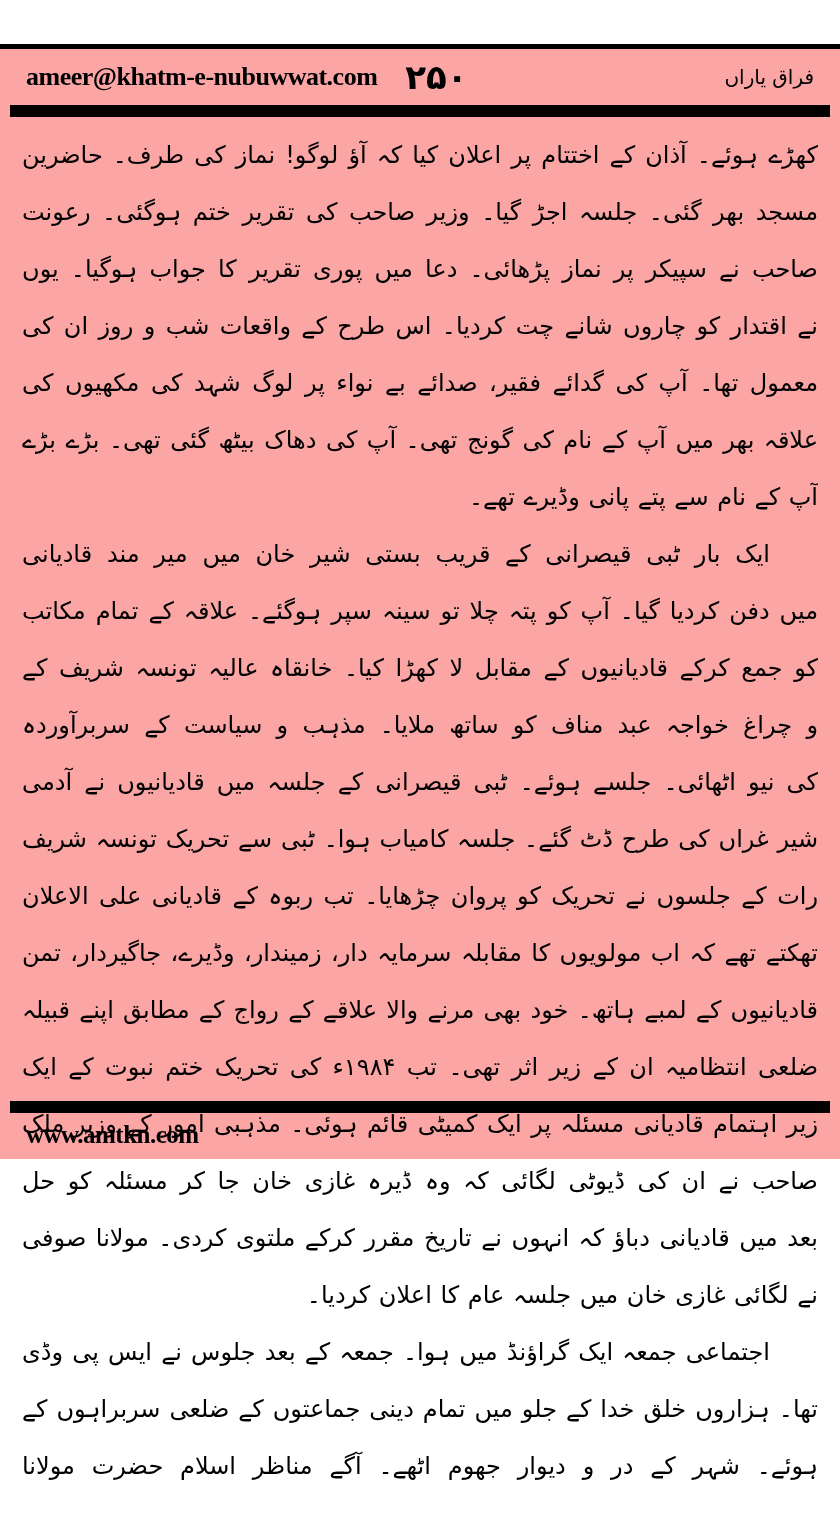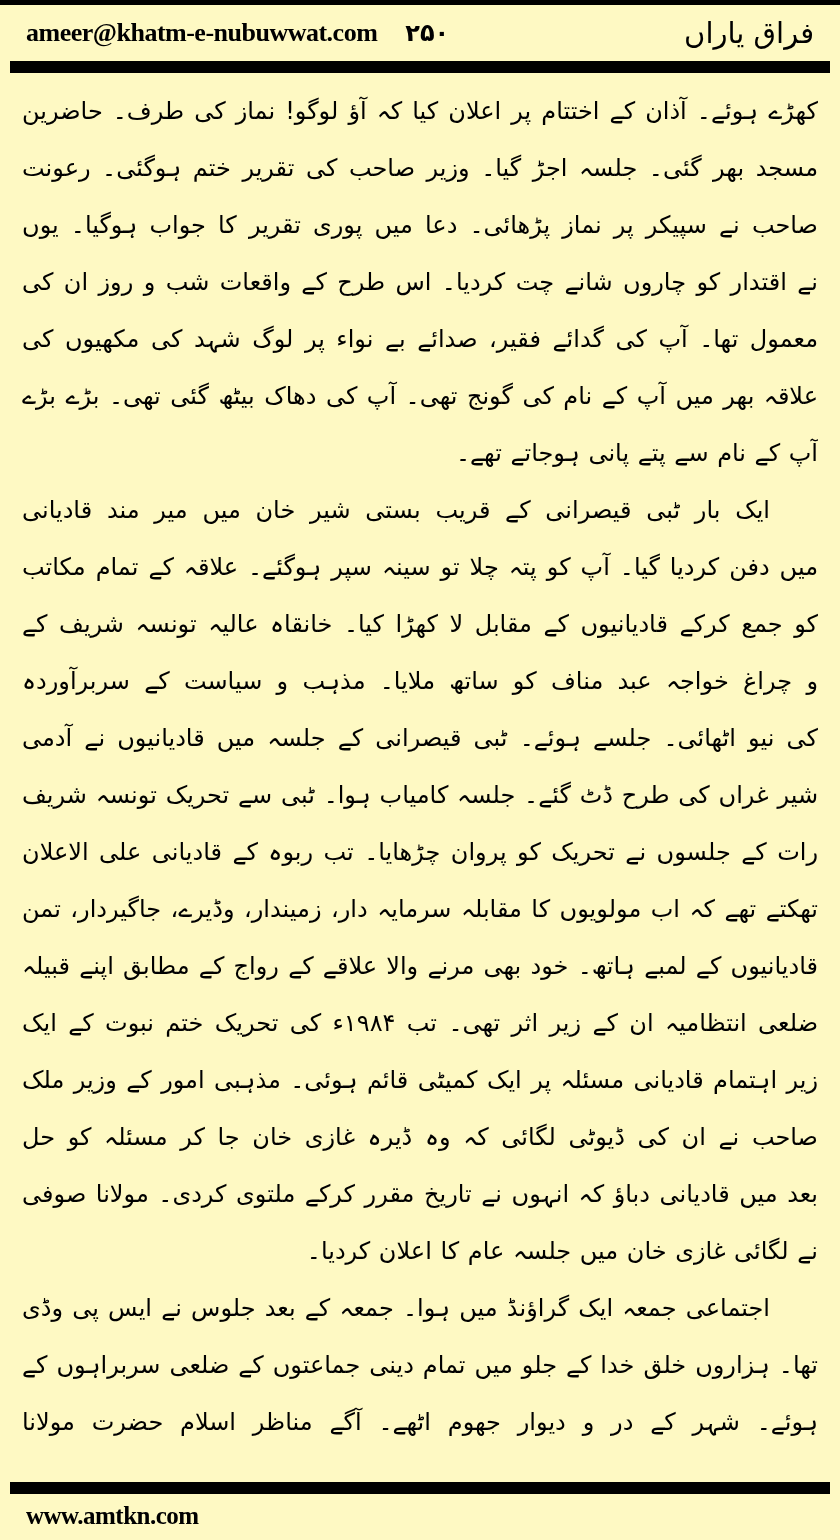--- a/index.html
+++ b/index.html
@@ -2,41 +2,41 @@
 <html lang="ur"><head>
 <meta charset="utf-8">
 <style>
   html, body { margin: 0; padding: 0; }
   body {
     width: 840px; height: 1540px;
     background: #ffffff; color: #000000;
     font-family: "DejaVu Sans", sans-serif;
     overflow: hidden;
   }
-  .page { position: relative; width: 840px; height: 1540px; background: #fef9c3; }
+  .page { position: relative; width: 840px; height: 1115px; background: #fca5a5; margin-top: 44px; }
 
   .topbar { height: 5px; background: #000; }
 
   .header {
     display: flex; align-items: center;
     height: 56px; padding: 0 26px;
   }
   .email {
     font-family: "Liberation Serif", serif;
     font-weight: bold; font-size: 26px; letter-spacing: -0.5px;
   }
   .pagenum {
     font-family: "DejaVu Sans", sans-serif;
-    font-weight: bold; font-size: 24px;
+    font-weight: bold; font-size: 34px;
     margin-left: 28px; direction: rtl;
   }
   .booktitle {
     margin-left: auto;
     font-family: "DejaVu Sans", sans-serif;
-    font-size: 29px; direction: rtl;
+    font-size: 20px; direction: rtl;
   }
 
   .rule { height: 12px; background: #000; margin: 0 10px; }
 
   .body-text {
     direction: rtl; unicode-bidi: embed;
     padding: 10px 22px 0 22px;
   }
   .line {
     font-size: 24px; line-height: 57px; height: 57px;
@@ -71,21 +71,21 @@
 
   <div class="rule"></div>
 
   <div class="body-text">
       <div class="line">کھڑے ہوئے۔ آذان کے اختتام پر اعلان کیا کہ آؤ لوگو! نماز کی طرف۔ حاضرین یکدم اٹھے۔</div>
       <div class="line">مسجد بھر گئی۔ جلسہ اجڑ گیا۔ وزیر صاحب کی تقریر ختم ہوگئی۔ رعونت اقتدار رخصت ہوگئی۔ صوفی</div>
       <div class="line">صاحب نے سپیکر پر نماز پڑھائی۔ دعا میں پوری تقریر کا جواب ہوگیا۔ یوں اکیلے آپ کی جرات</div>
       <div class="line">نے اقتدار کو چاروں شانے چت کردیا۔ اس طرح کے واقعات شب و روز ان کی زندگی کا عام</div>
       <div class="line">معمول تھا۔ آپ کی گدائے فقیر، صدائے بے نواء پر لوگ شہد کی مکھیوں کی طرح جمع ہوجاتے تھے۔</div>
       <div class="line">علاقہ بھر میں آپ کے نام کی گونج تھی۔ آپ کی دھاک بیٹھ گئی تھی۔ بڑے بڑے سورماؤں کے</div>
-      <div class="line last">آپ کے نام سے پتے پانی ہوجاتے تھے۔</div>
+      <div class="line last">آپ کے نام سے پتے پانی وڈیرے تھے۔</div>
       <div class="line indent">ایک بار ٹبی قیصرانی کے قریب بستی شیر خان میں میر مند قادیانی زمیندار کو مسجد کے کونہ</div>
       <div class="line">میں دفن کردیا گیا۔ آپ کو پتہ چلا تو سینہ سپر ہوگئے۔ علاقہ کے تمام مکاتب فکر کو جمع کیا۔ آگ پانی</div>
       <div class="line">کو جمع کرکے قادیانیوں کے مقابل لا کھڑا کیا۔ خانقاہ عالیہ تونسہ شریف کے خاندان کے چشم</div>
       <div class="line">و چراغ خواجہ عبد مناف کو ساتھ ملایا۔ مذہب و سیاست کے سربرآوردہ حضرات کو یکجا کرکے تحریک</div>
       <div class="line">کی نیو اٹھائی۔ جلسے ہوئے۔ ٹبی قیصرانی کے جلسہ میں قادیانیوں نے آدمی بھیج کر پتھراؤ کیا۔ آپ</div>
       <div class="line">شیر غراں کی طرح ڈٹ گئے۔ جلسہ کامیاب ہوا۔ ٹبی سے تحریک تونسہ شریف تک پھیل گئی۔ دن</div>
       <div class="line">رات کے جلسوں نے تحریک کو پروان چڑھایا۔ تب ربوہ کے قادیانی علی الاعلان دعوے کرتے نہ</div>
       <div class="line">تھکتے تھے کہ اب مولویوں کا مقابلہ سرمایہ دار، زمیندار، وڈیرے، جاگیردار، تمن دار سے ہے۔</div>
       <div class="line">قادیانیوں کے لمبے ہاتھ۔ خود بھی مرنے والا علاقے کے رواج کے مطابق اپنے قبیلہ کا سردار تھا۔</div>
       <div class="line">ضلعی انتظامیہ ان کے زیر اثر تھی۔ تب ۱۹۸۴ء کی تحریک ختم نبوت کے ایک مرحلہ پر مذہبی امور کے</div>

